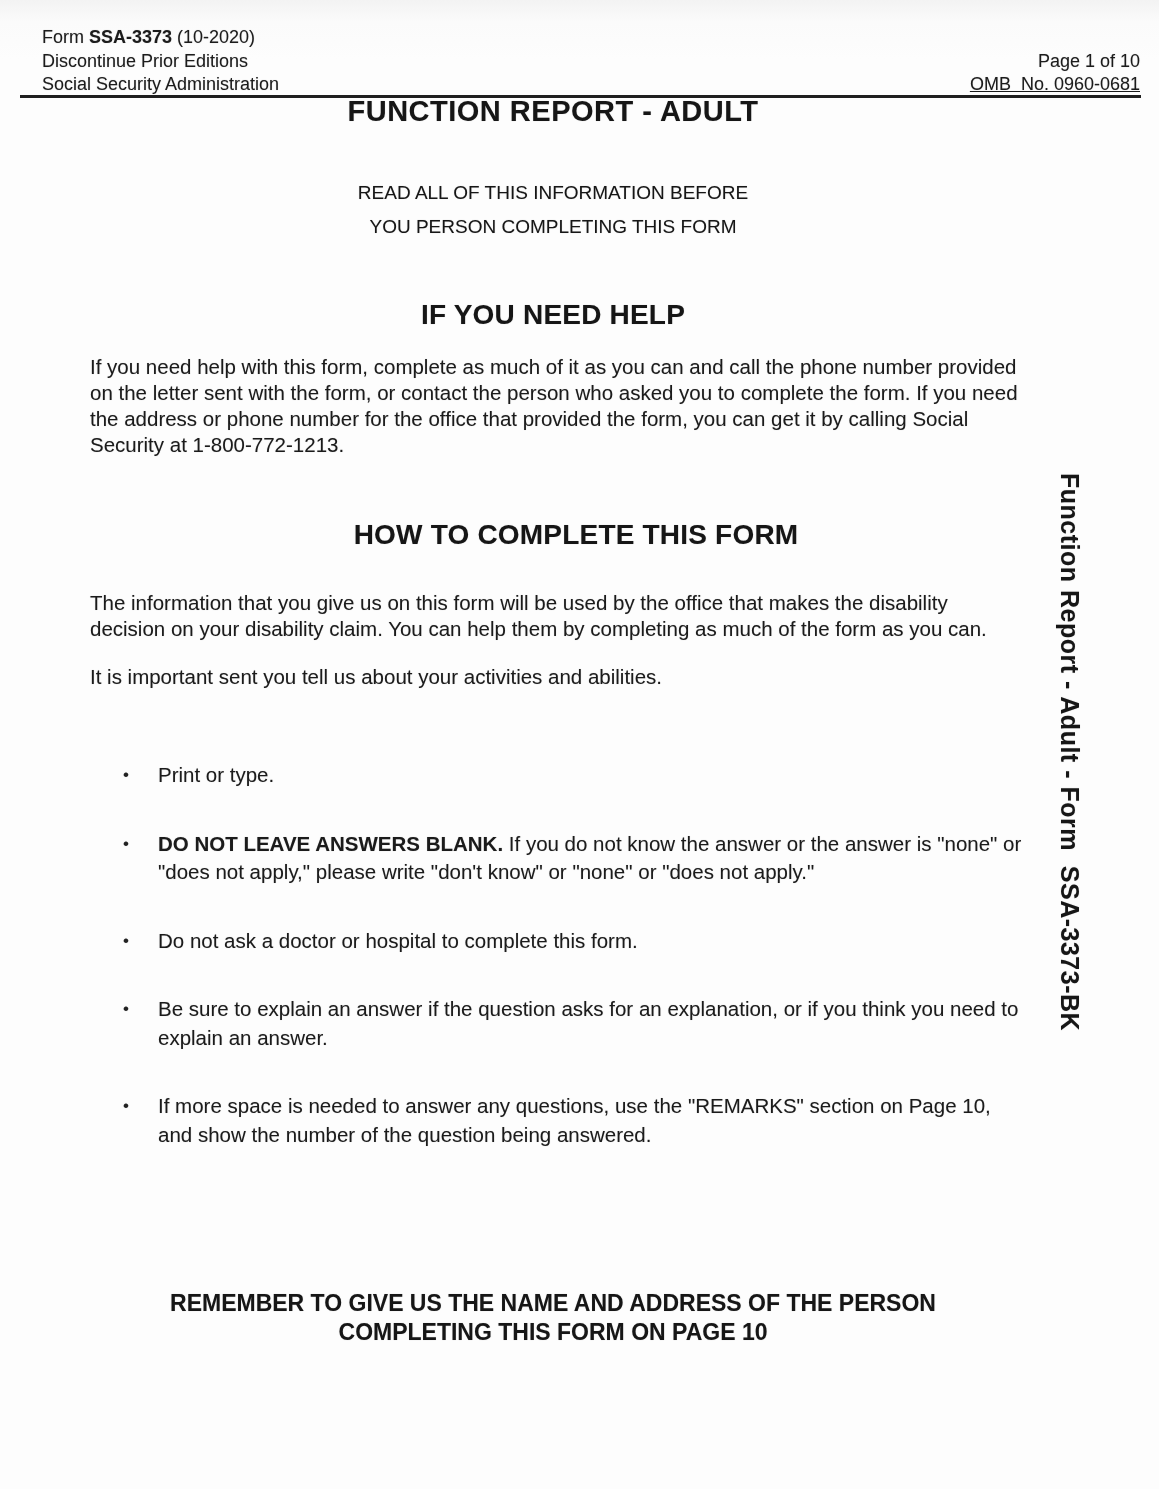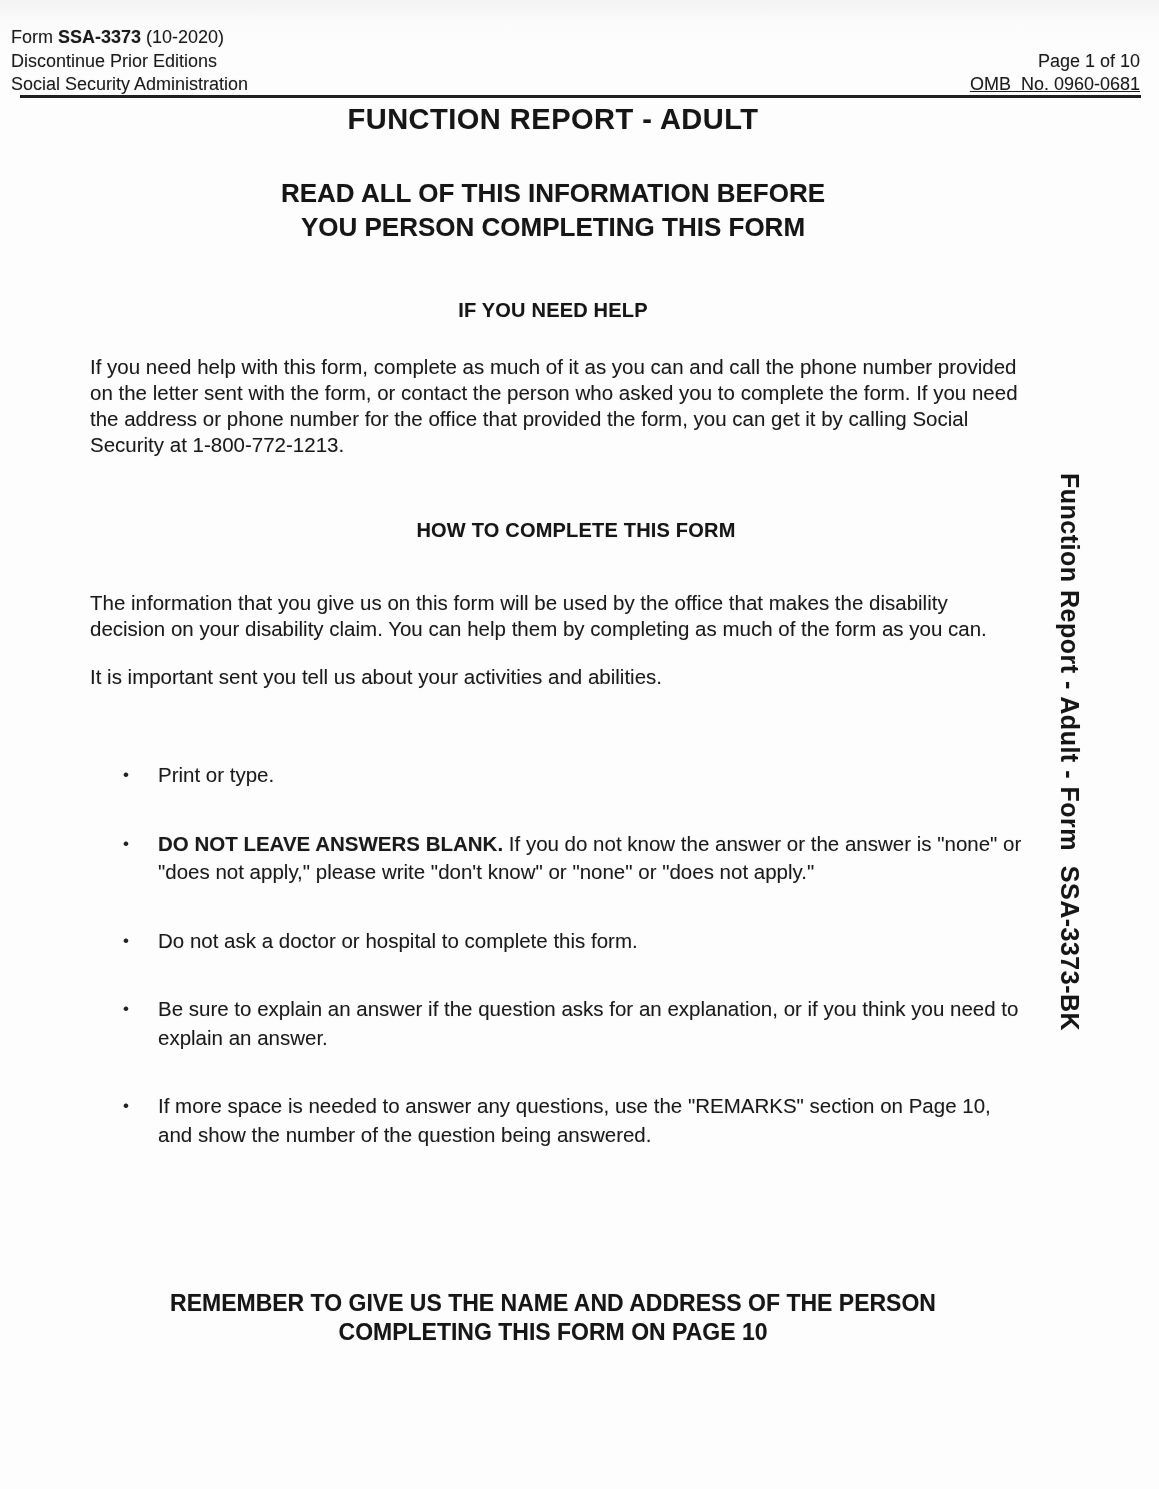--- a/index.html
+++ b/index.html
@@ -14,21 +14,21 @@
     height: 1489px;
     margin: 0 auto;
     overflow: hidden;
     background: linear-gradient(180deg, #f3f3f3 0px, #fbfbfb 22px, #fdfdfd 60px, #fdfdfd 100%);
     text-shadow: 0 0 1px rgba(30,30,30,0.25);
   }
 
   
   .doc-header {
     position: absolute;
-    top: 26px; left: 11px; right: 19px;
+    top: 26px; left: 42px; right: 19px;
     display: flex;
     justify-content: space-between;
     align-items: flex-end;
   }
   .h-line {
     font-size: 18px;
     line-height: 23.5px;
     color: #1c1c1c;
   }
   .header-right { text-align: right; }
@@ -43,33 +43,33 @@
   }
 
   
   .centered {
     position: absolute;
     left: 0; width: 1106px;
     text-align: center;
     color: #161616;
   }
   .form-title {
-    top: 103px;
+    top: 95px;
     font-size: 29px;
     font-weight: bold;
     letter-spacing: 0.5px;
   }
   .notice {
     top: 176px;
-    font-size: 26px;
-    font-weight: bold;
+    font-size: 19px;
+    font-weight: normal;
     line-height: 34px;
   }
   .section-heading {
-    font-size: 20px;
+    font-size: 28px;
     font-weight: bold;
     letter-spacing: 0.2px;
   }
   .help-heading { top: 299px; }
   .how-heading  { top: 519px; margin-left: 23px; }
 
   
   .body-text {
     position: absolute;
     left: 90px;

